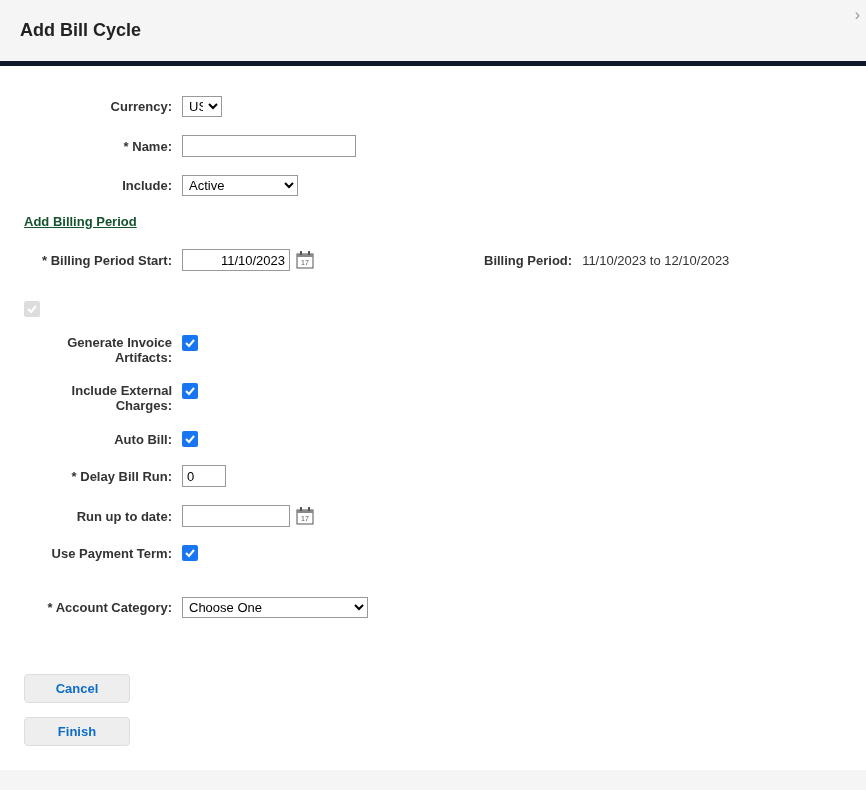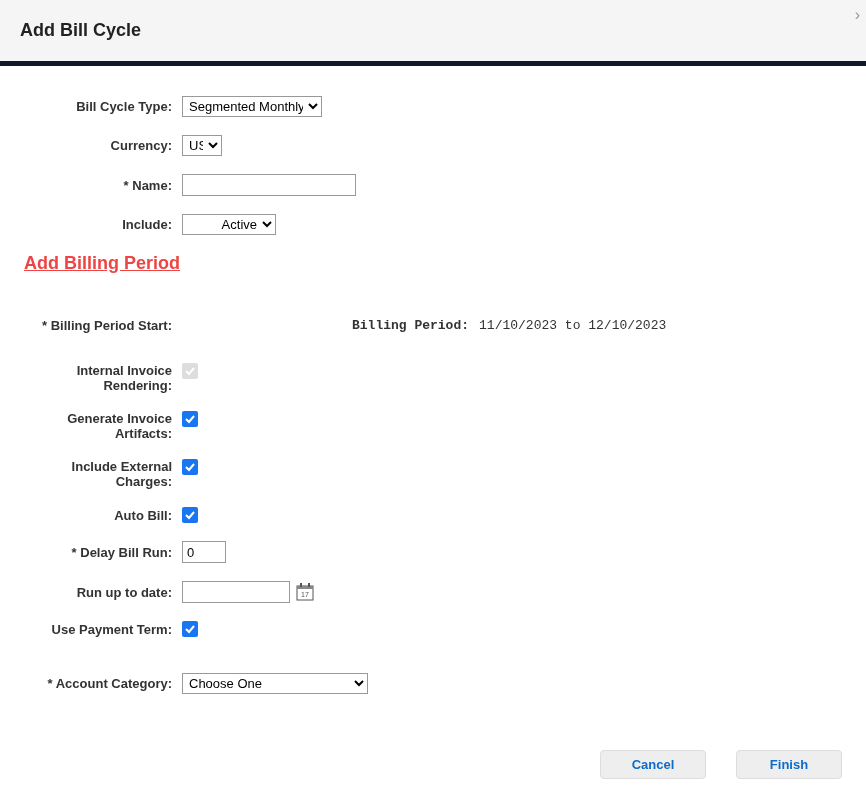--- a/index.html
+++ b/index.html
@@ -46,47 +46,45 @@
     select, input[type="text"] {
       font-family: Arial, Helvetica, sans-serif;
       font-size: 13px;
       border: 1px solid #999;
       background: #fff;
       padding: 2px 4px;
     }
     select { padding: 1px 2px; }
     .select-md { width: 140px; }
     .select-sm { width: 40px; }
-    .select-status { width: 94px; text-align: right; }
+    .select-status { width: 116px; }
     .select-lg { width: 186px; }
     .input-md { width: 174px; height: 22px; }
     .input-date { width: 108px; height: 22px; text-align: right; padding-right: 6px; }
     .input-runup { width: 108px; height: 22px; }
     .input-xs { width: 44px; height: 22px; }
     .add-link {
-      color: #ef4444;
+      color: #14532d;
       text-decoration: underline;
       font-weight: bold;
-      font-size: 18px;
+      font-size: 13px;
       cursor: pointer;
       margin-left: 0;
       display: inline-block;
       margin-bottom: 20px;
     }
     .period-row {
       display: flex;
       align-items: center;
       margin-bottom: 30px;
-      margin-top: 24px;
     }
     .period-right {
       margin-left: 170px;
       display: flex;
       gap: 10px;
-      font-family: Liberation Mono, monospace;
     }
     .period-right .plabel {
       font-weight: bold;
     }
     .checkbox {
       width: 16px;
       height: 16px;
       background: #1976f2;
       border-radius: 2px;
       display: inline-flex;
@@ -104,22 +102,23 @@
     }
     .cal-icon {
       width: 18px;
       height: 18px;
       display: inline-block;
       cursor: pointer;
     }
     .footer {
       display: flex;
       justify-content: flex-end;
-      gap: 30px;
+      gap: 14px;
       padding: 18px 24px 24px 24px;
+      flex-direction: column;
     }
     .btn {
       background: #eeeeee;
       border: 1px solid #ddd;
       border-radius: 4px;
       color: #0d6cc9;
       font-weight: bold;
       font-size: 13px;
       padding: 6px 0;
       width: 106px;
@@ -142,28 +141,20 @@
 </head>
 <body>
 
 <div class="header">
   <h1>Add Bill Cycle</h1>
   <span class="close-arrow">›</span>
 </div>
 
 <div class="form-area">
 
-  <div class="form-row">
-    <div class="label-col">Bill Cycle Type:</div>
-    <div class="input-col">
-      <select class="select-md">
-        <option>Segmented Monthly</option>
-      </select>
-    </div>
-  </div>
 
   <div class="form-row">
     <div class="label-col">Currency:</div>
     <div class="input-col">
       <select class="select-sm">
         <option>USD</option>
       </select>
     </div>
   </div>
 
@@ -180,28 +171,39 @@
       <select class="select-status">
         <option>Active</option>
       </select>
     </div>
   </div>
 
   <a class="add-link">Add Billing Period</a>
 
   <div class="period-row">
     <div class="label-col">* Billing Period Start:</div>
+    <div class="input-col">
+      <input type="text" class="input-date" value="11/10/2023" style="">
+      <span class="cal-icon">
+        <svg viewBox="0 0 18 18">
+            <rect x="1" y="3" width="16" height="14" fill="none" stroke="#555" stroke-width="1"></rect>
+            <rect x="1" y="3" width="16" height="3" fill="#888"></rect>
+            <rect x="4" y="0" width="2" height="4" fill="#555"></rect>
+            <rect x="12" y="0" width="2" height="4" fill="#555"></rect>
+            <text x="9" y="14" font-size="7" text-anchor="middle" fill="#555" font-family="Arial">17</text>
+          </svg>
+      </span>
+    </div>
     <div class="period-right">
       <span class="plabel">Billing Period:</span>
       <span>11/10/2023 to 12/10/2023</span>
     </div>
   </div>
 
   <div class="form-row top">
-    <div class="label-col">Internal Invoice Rendering:</div>
     <div class="input-col">
       <span class="checkbox disabled">
         <svg viewBox="0 0 12 12">
             <path d="M2 6 L5 9 L10 3" stroke="#fff" stroke-width="2" fill="none"></path>
           </svg>
       </span>
     </div>
   </div>
 
   <div class="form-row top">

